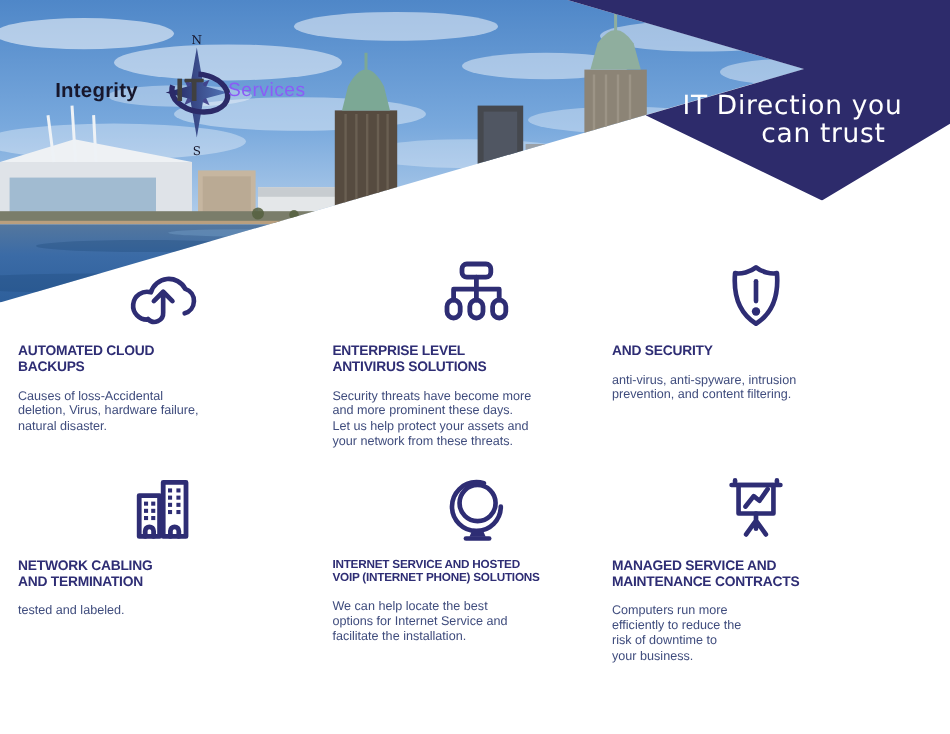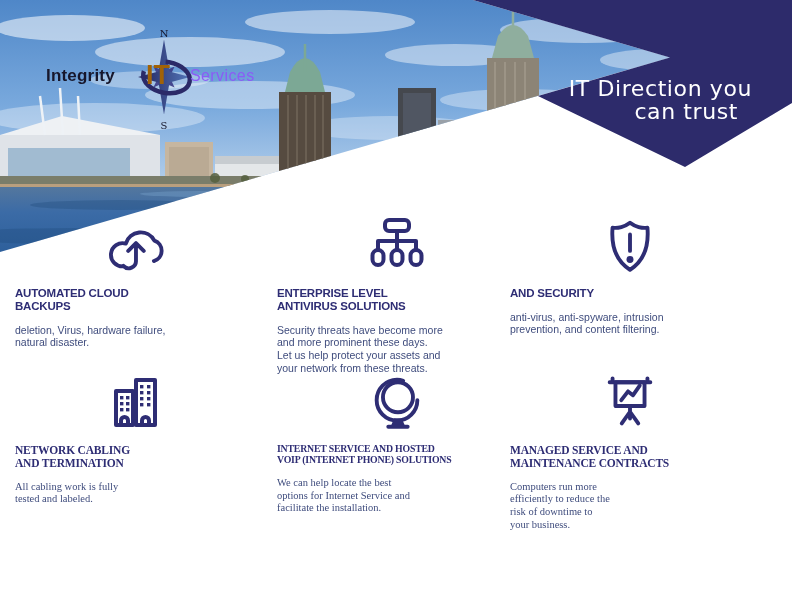--- a/index.html
+++ b/index.html
@@ -13,32 +13,32 @@
   .banner{position:absolute;left:0;top:0;width:792px;height:170px;background:#2d2b6b;
           clip-path:polygon(473px 0px,792px 0px,792px 103px,685px 167px,538px 96px,670px 57.5px);}
   .banner-text{position:absolute;top:77px;right:40px;width:240px;text-align:right;
                color:#ffffff;font-size:22px;line-height:23px;
                letter-spacing:.6px;font-family:"DejaVu Sans", sans-serif;}
   .banner-text span{display:block;}
   .banner-text .l2{padding-right:14px;}
   
   .logo{position:absolute;left:0;top:0;width:320px;height:150px;}
   .logo .w1{position:absolute;left:46px;top:66px;font-size:17px;font-weight:bold;color:#17172c;letter-spacing:.2px;}
-  .logo .w2{position:absolute;left:146px;top:60px;font-size:27px;font-weight:bold;color:#a16207;}
+  .logo .w2{position:absolute;left:146px;top:60px;font-size:27px;font-weight:bold;color:#404040;}
   .logo .w3{position:absolute;left:190px;top:67px;font-size:16px;color:#8b5cf6;letter-spacing:.4px;}
   .compass{position:absolute;left:126px;top:24px;}
   
   .card{position:absolute;width:240px;text-align:left;}
   .card .icon-wrap{height:66px;display:flex;align-items:flex-end;justify-content:center;}
   .card h3{margin:9px 0 0;font-size:11.5px;font-weight:bold;color:#2e2d74;
            line-height:1.12;letter-spacing:-0.2px;}
   .card.condensed h3{font-size:9.8px;letter-spacing:-0.2px;}
   .card .body{margin-top:11px;font-size:10.5px;line-height:1.2;color:#3f4c7d;}
   .card .body span{display:block;}
-  .r1{top:212px;} .r2{top:369px;font-family:Liberation Serif, serif;}
+  .r1{top:212px;} .r2{top:391px;}
   .c1{left:15px;} .c2{left:277px;} .c3{left:510px;}
   .ic{stroke:#2e2d74;fill:none;stroke-width:4;stroke-linecap:round;stroke-linejoin:round;}
   .icf{fill:#2e2d74;stroke:none;}
 </style>
 </head>
 <body>
 
 <div class="page">
 
   <div class="photo">
@@ -147,20 +147,21 @@
       <svg width="62" height="62" viewBox="0 0 64 64">
         <path class="ic" d="M20 52 A12 12 0 1 1 22.5 28.5 A16 16 0 0 1 52 25.5 A11 11 0 0 1 51.5 46.5"></path>
         <path class="ic" d="M25 36 L33 28 L41 36 M33 29 V46 A7.5 7.5 0 0 1 20 51.5"></path>
       </svg>
     </div>
     <h3>
       <span style="display:block">AUTOMATED CLOUD</span>
       <span style="display:block">BACKUPS</span>
     </h3>
     <div class="body">
+      <span>Causes of loss-Accidental</span>
         <span>deletion, Virus, hardware failure,</span>
       <span>natural disaster.</span>
         <span></span>
     </div>
   </div>
 
   <div class="card r1 c2">
     <div class="icon-wrap">
       <svg width="64" height="64" viewBox="0 0 64 64">
         <rect class="ic" x="20" y="6" width="24" height="11" rx="4"></rect>
@@ -223,21 +224,20 @@
         </g>
         <path class="ic" d="M18 54 v-4.5 a3.5 3.5 0 0 1 7 0 V54"></path>
         <path class="ic" d="M39 54 v-4.5 a3.5 3.5 0 0 1 7 0 V54"></path>
       </svg>
     </div>
     <h3>
       <span style="display:block">NETWORK CABLING</span>
       <span style="display:block">AND TERMINATION</span>
     </h3>
     <div class="body">
-      <span>All cabling work is fully</span>
         <span>tested and labeled.</span>
       <span></span>
         <span></span>
     </div>
   </div>
 
   <div class="card r2 c2 condensed">
     <div class="icon-wrap">
       <svg width="62" height="62" viewBox="0 0 64 64">
         <circle class="ic" cx="33" cy="25" r="15.5"></circle>

